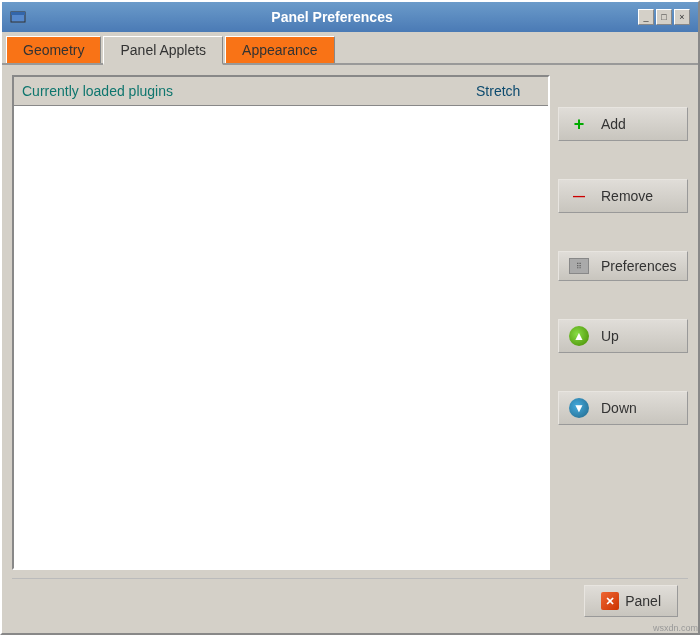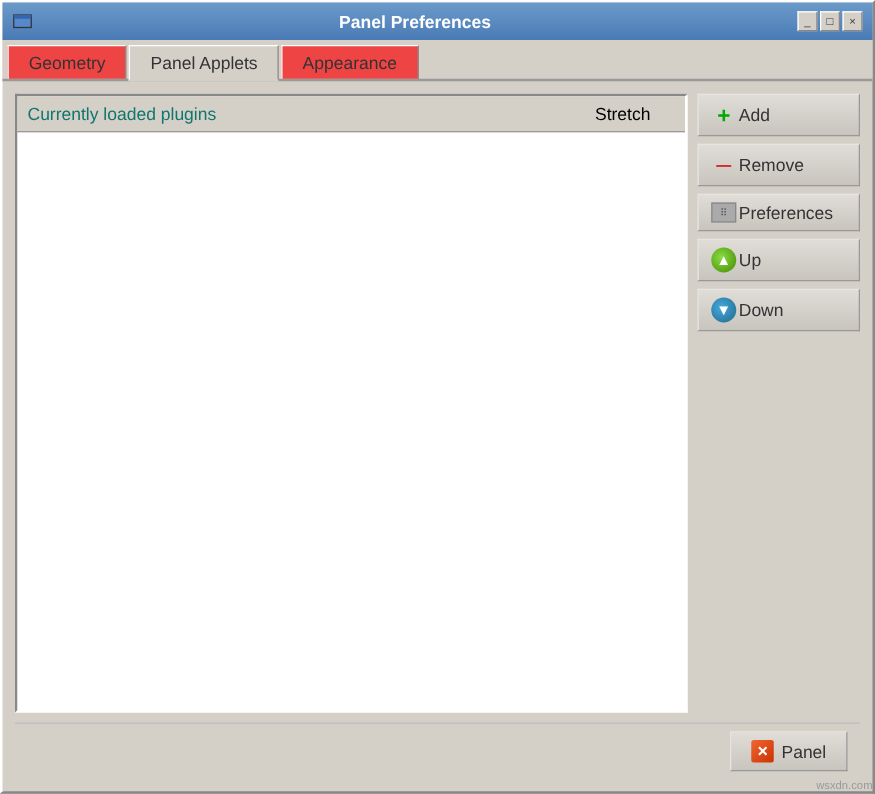--- a/index.html
+++ b/index.html
@@ -79,21 +79,21 @@
 
     .tab-bar {
       display: flex;
       background: #d4d0c8;
       padding: 4px 4px 0 4px;
       border-bottom: 2px solid #999;
     }
 
     .tab {
       padding: 5px 16px;
-      background: #ef4444;
+      background: #f97316;
       border: 1px solid #888;
       border-top: 1px solid #fff;
       border-left: 1px solid #fff;
       cursor: pointer;
       margin-right: 2px;
       border-bottom: none;
       color: #333;
     }
 
     .tab.active {
@@ -141,21 +141,21 @@
     .col-plugins {
       flex: 1;
       padding: 2px 8px;
       color: #0f766e;
       font-style: normal;
     }
 
     .col-stretch {
       width: 80px;
       padding: 2px 8px;
-      color: #000000;
+      color: #0c4a6e;
       text-align: left;
     }
 
     .table-body {
       flex: 1;
       background: white;
     }
 
     .side-buttons {
       display: flex;
@@ -166,23 +166,24 @@
 
     .action-btn {
       padding: 6px 10px;
       background: linear-gradient(to bottom, #e0ddd8, #c8c5be);
       border: 1px solid #999;
       border-top: 1px solid #e8e5e0;
       border-left: 1px solid #e8e5e0;
       cursor: pointer;
       display: flex;
       align-items: center;
-      gap: 2px;
+      gap: 12px;
       font-size: 14px;
       color: #333;
+      margin-top: 32px;
     }
 
     .icon-add {
       width: 20px;
       height: 20px;
       position: relative;
       display: flex;
       align-items: center;
       justify-content: center;
     }

